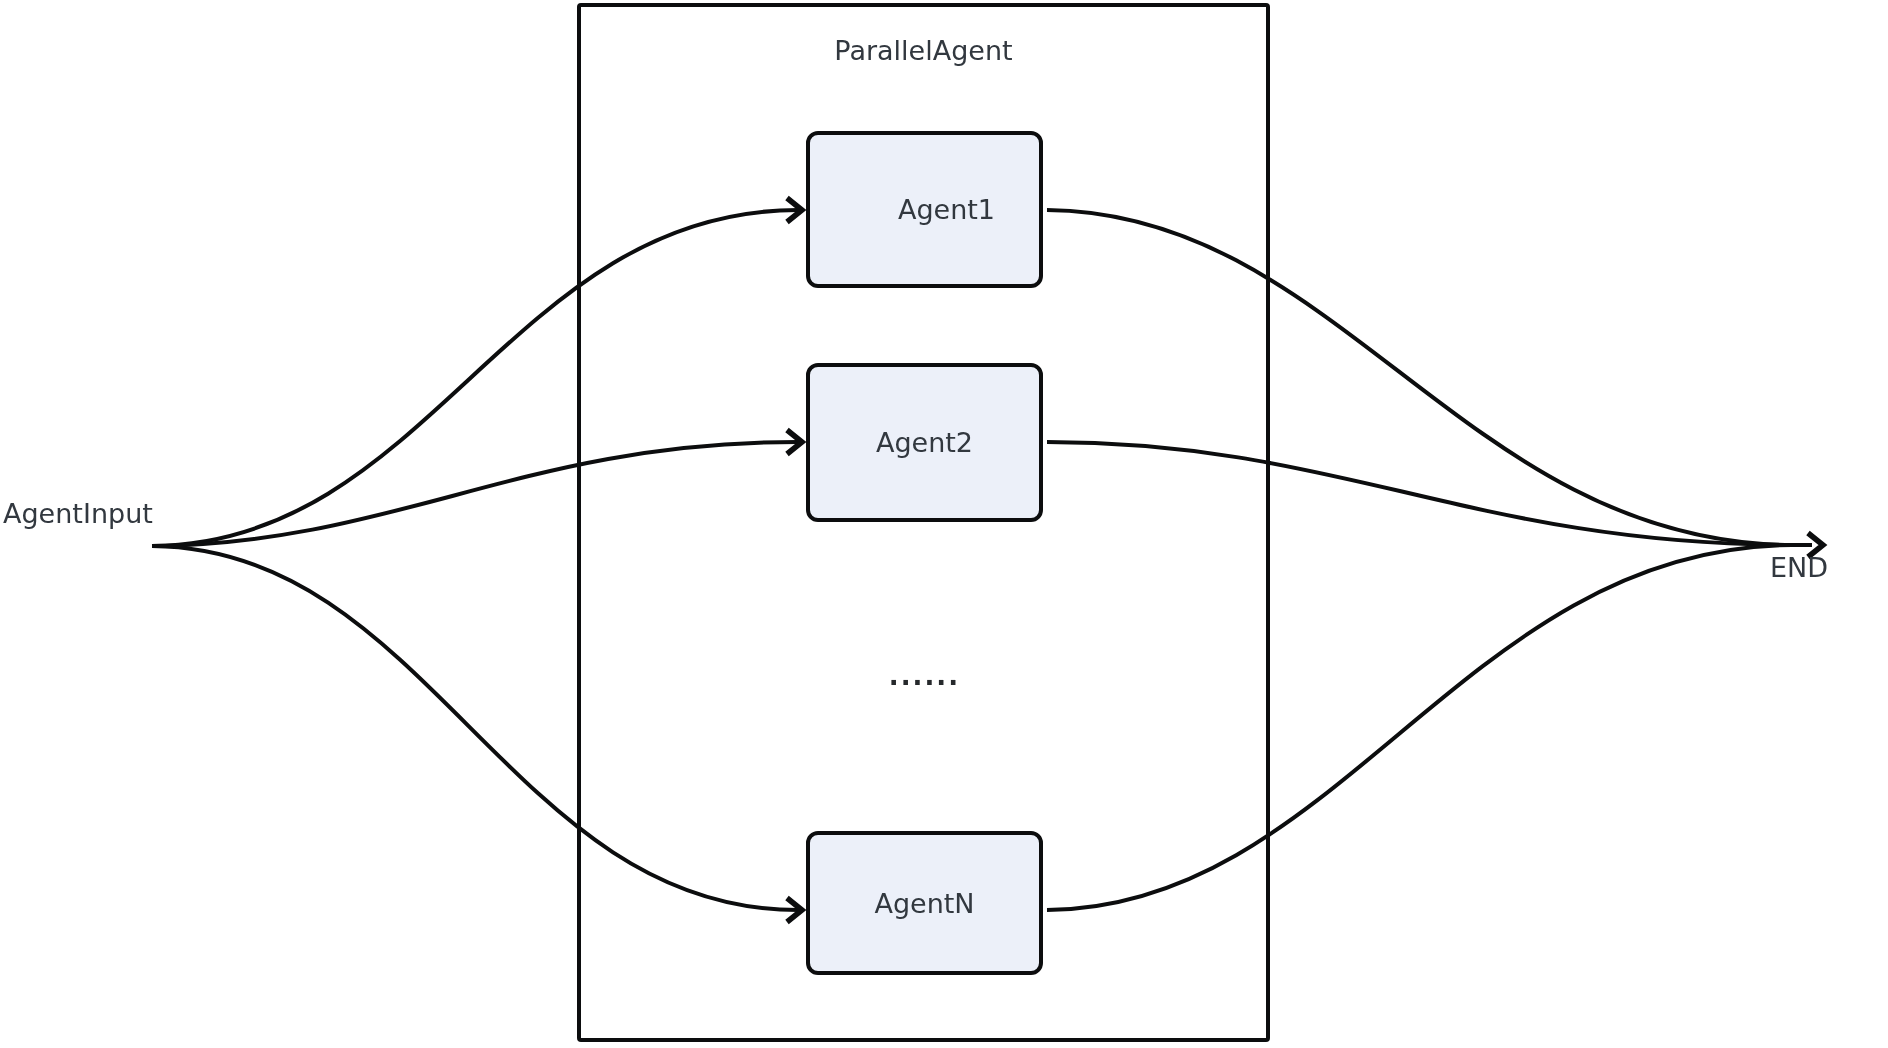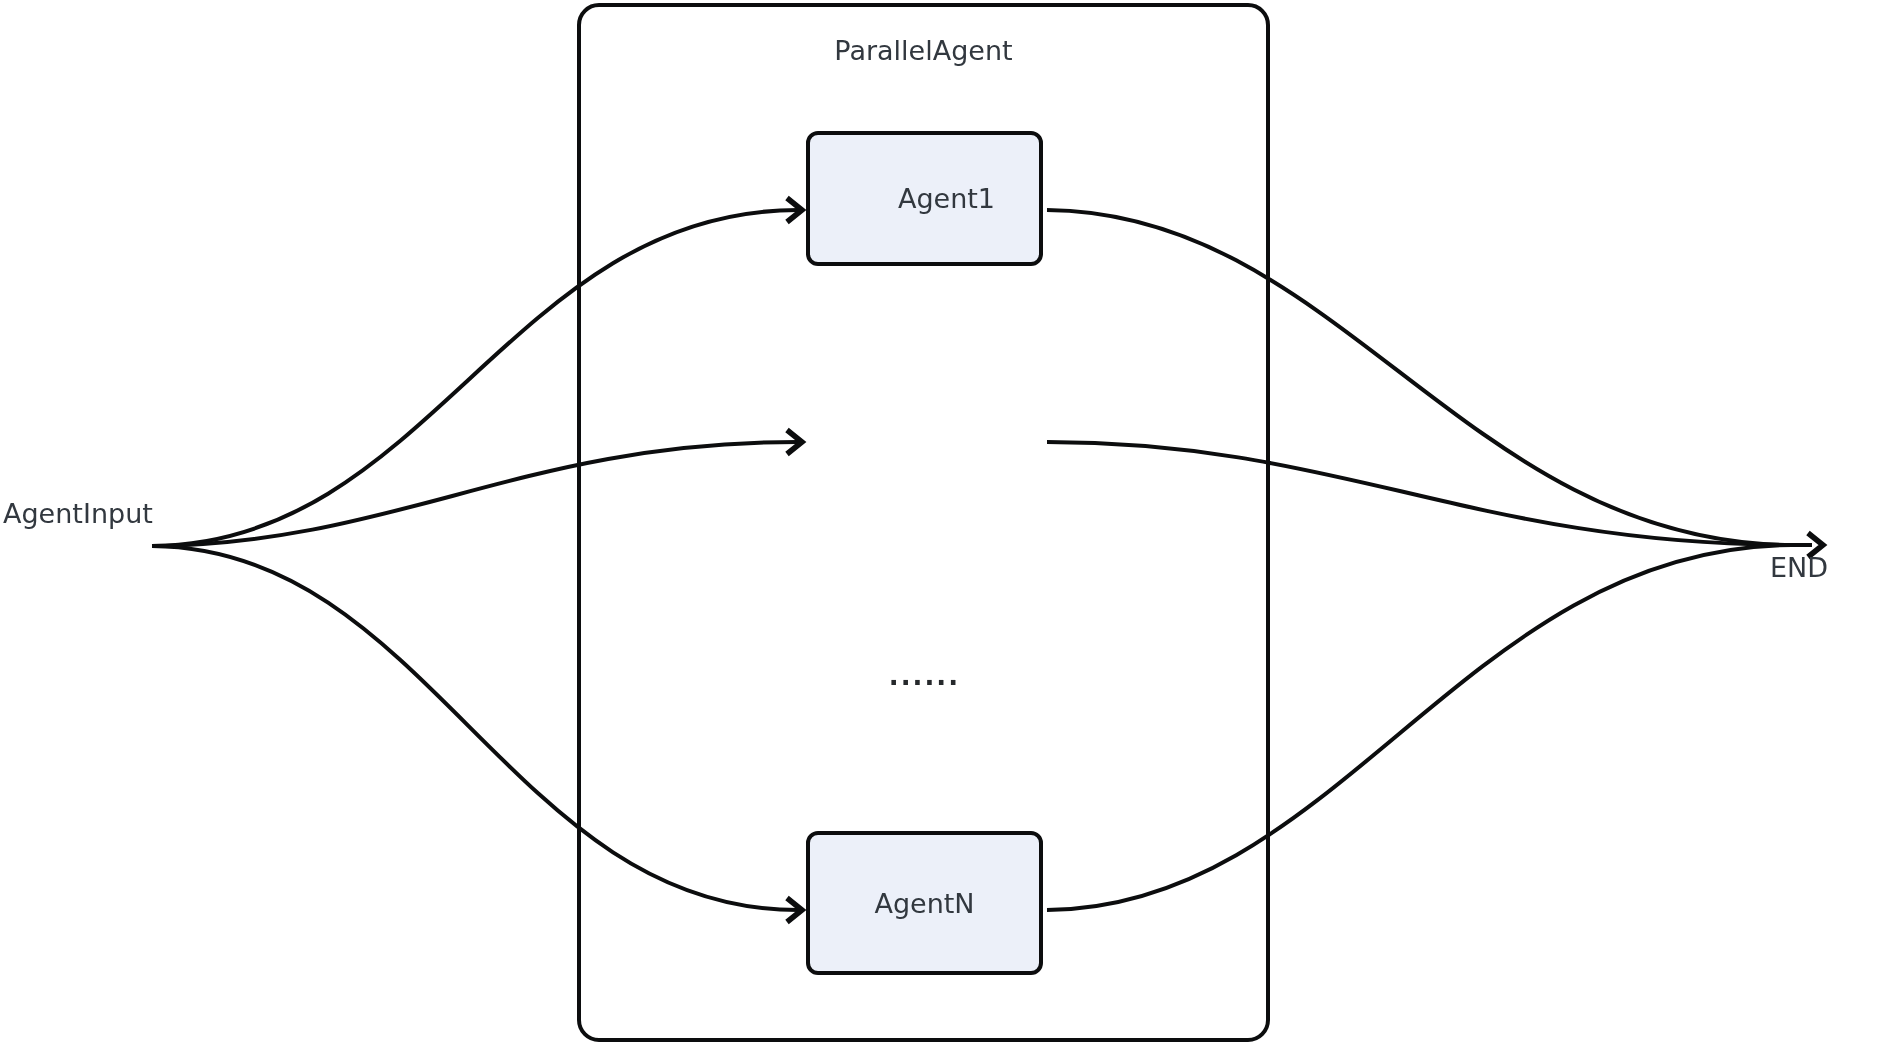--- a/index.html
+++ b/index.html
@@ -27,21 +27,21 @@
     stroke-width: 5.5;
     fill: none;
     stroke-linejoin: miter;
     stroke-linecap: butt;
   }
   .group-box {
     position: absolute;
     left: 577px; top: 3px;
     width: 693px; height: 1039px;
     border: 4px solid #0C0D0E;
-    border-radius: 22px;
+    border-radius: 4px;
     box-sizing: border-box;
     background: transparent;
     padding-left: 28px;
   }
   .group-title {
     position: absolute;
     left: 0; right: 0;
     top: 24px;
     text-align: center;
     font-size: 27px;
@@ -55,21 +55,21 @@
     border: 4px solid #0C0D0E;
     border-radius: 12px;
     box-sizing: border-box;
     background: #ECF0F9;
     display: flex;
     align-items: center;
     justify-content: center;
     font-size: 27px;
     color: #32383F;
   }
-  .node-agent1 { top: 131px; height: 135px; padding-left: 44px; }
+  .node-agent1 { top: 131px; height: 157px; padding-left: 44px; }
   .node-agent2 { top: 363px; height: 159px; }
   .node-agentN { top: 831px; height: 144px; }
   .ellipsis {
     position: absolute;
     left: 806px; top: 661px;
     width: 237px;
     text-align: center;
     font-size: 26px;
     font-weight: 700;
     letter-spacing: 2px;
@@ -108,20 +108,23 @@
     <path class="arrowhead" d="M1808,533 L1823,545 L1808,557"></path>
   </svg>
 
   <div class="group-box">
     <div class="group-title">ParallelAgent</div>
   </div>
 
   <div class="node node-agent1">
     <span>Agent1</span>
   </div>
+  <div class="node node-agent2">
+    <span>Agent2</span>
+  </div>
   <div class="node node-agentN">
     <span>AgentN</span>
   </div>
 
   <div class="ellipsis">......</div>
 
   <div class="side-label input-label">AgentInput</div>
 
   <div class="side-label end-label">END</div>
 

